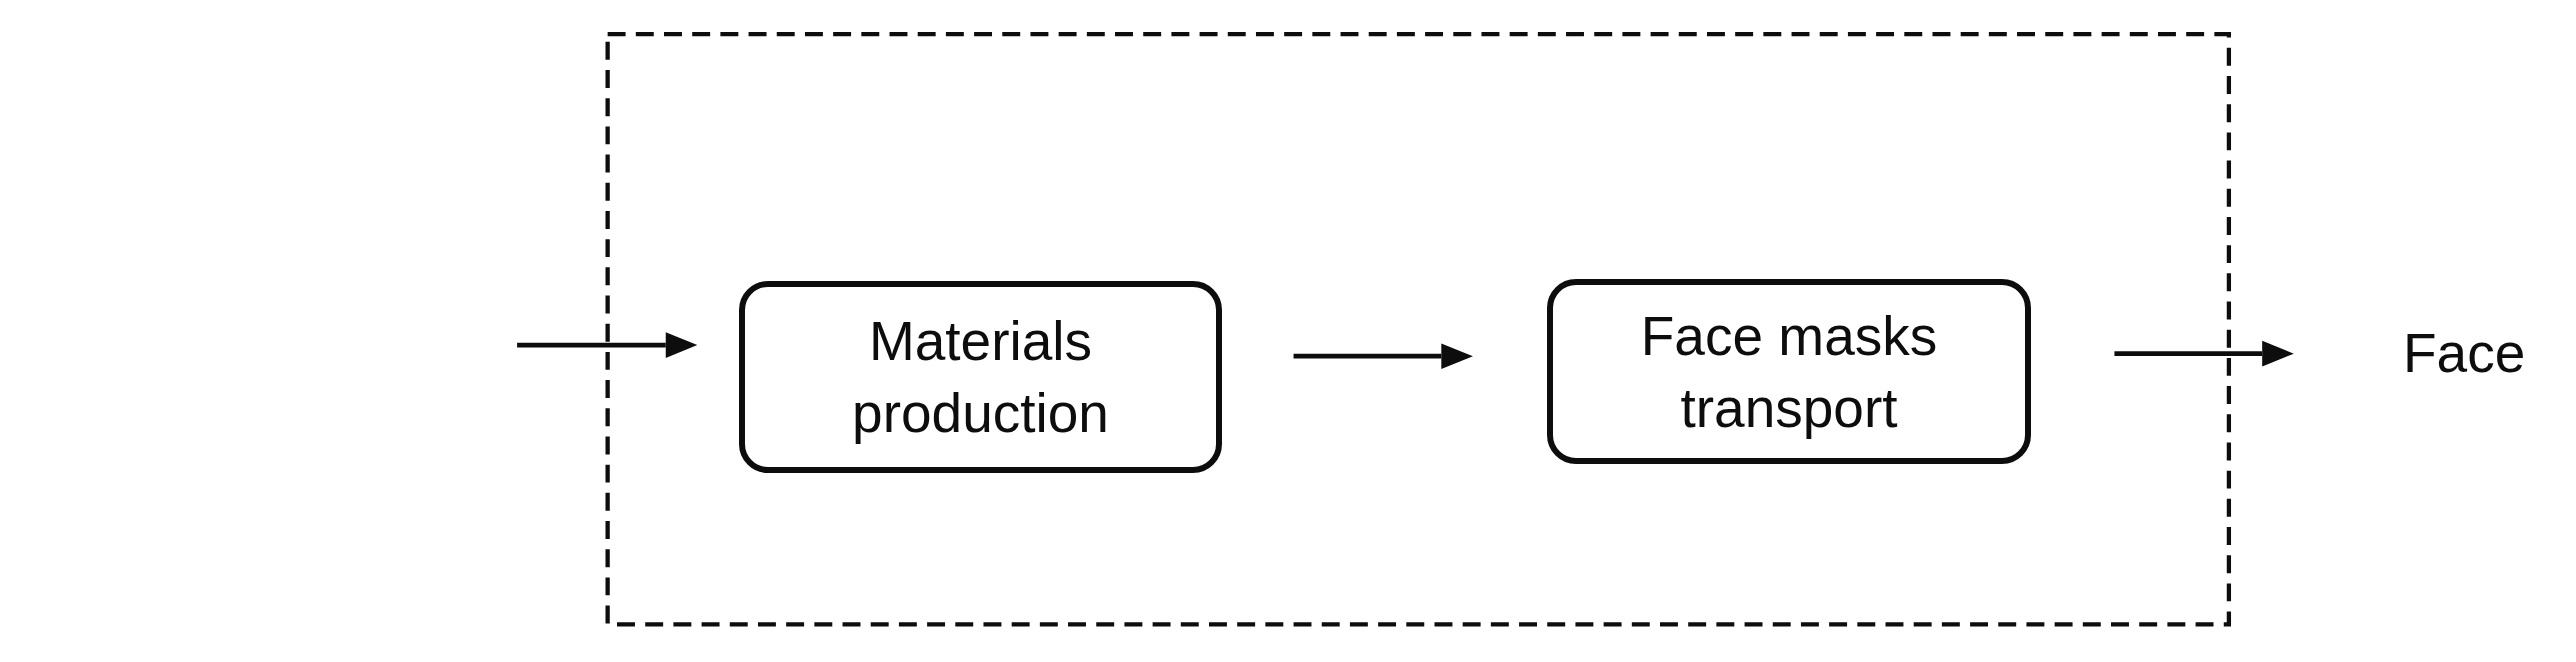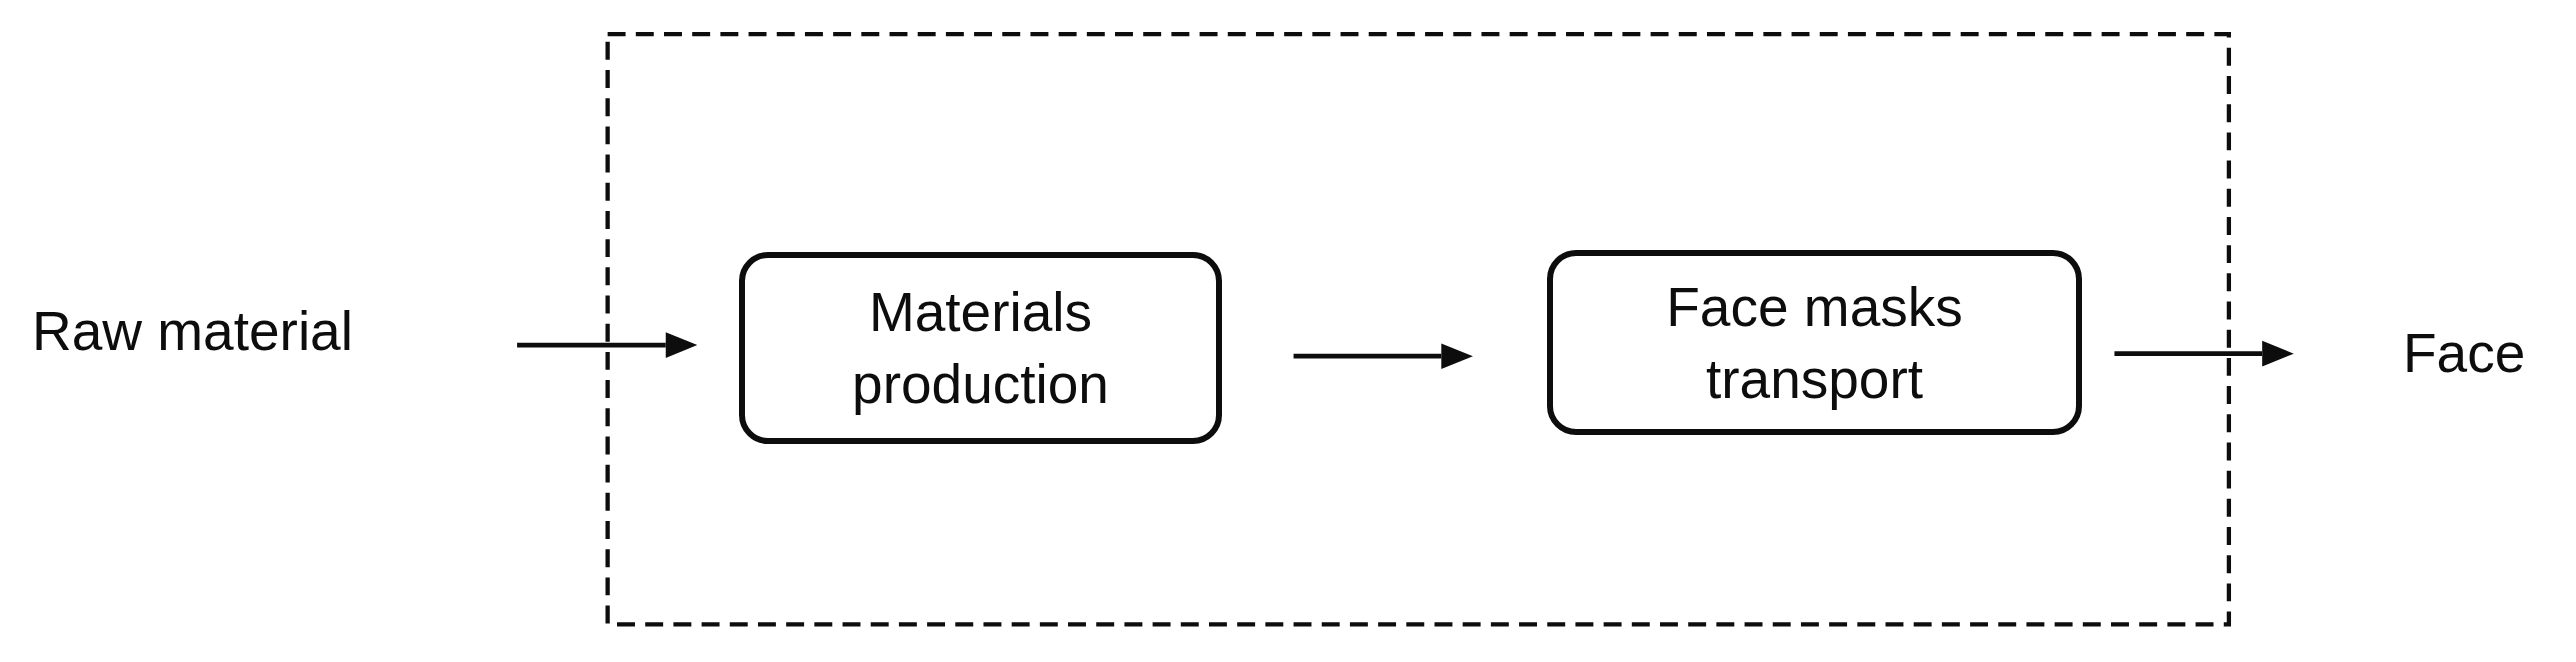--- a/index.html
+++ b/index.html
@@ -44,23 +44,24 @@
   .label-waste { left: 2403px; top: 326px; }
   .process-box {
     position: absolute;
     background: #ffffff;
     border: 6.8px solid #0d0d0d;
     border-radius: 29px;
     display: flex;
     align-items: center;
     justify-content: center;
     text-align: center;
+    margin-top: 29px;
   }
   .box-materials { left: 739px; top: 252px; width: 483px; height: 192px; }
-  .box-transport { left: 1547px; top: 250px; width: 535px; height: 185px; }
+  .box-transport { left: 1547px; top: 250px; width: 484px; height: 185px; }
   .box-label {
     font-size: 55px;
     line-height: 72px;
     color: #0d0d0d;
     white-space: pre-line; 
   }
 </style>
 </head>
 <body>
 
@@ -79,21 +80,20 @@
       <line class="arrow-shaft" x1="1514" y1="417" x2="1687" y2="417"></line>
       <polygon class="arrow-head" points="1687,402 1687,432 1724,417"></polygon>
     </g>
 
     <g>
       <line class="arrow-shaft" x1="2475" y1="414" x2="2648" y2="414"></line>
       <polygon class="arrow-head" points="2648,399 2648,429 2685,414"></polygon>
     </g>
   </svg>
 
-  <div class="flow-label label-raw">Raw material</div>
 
   <div class="process-box box-materials">
     <span class="box-label">Materials
 production</span>
   </div>
 
   <div class="process-box box-transport">
     <span class="box-label">Face masks
 transport</span>
   </div>

